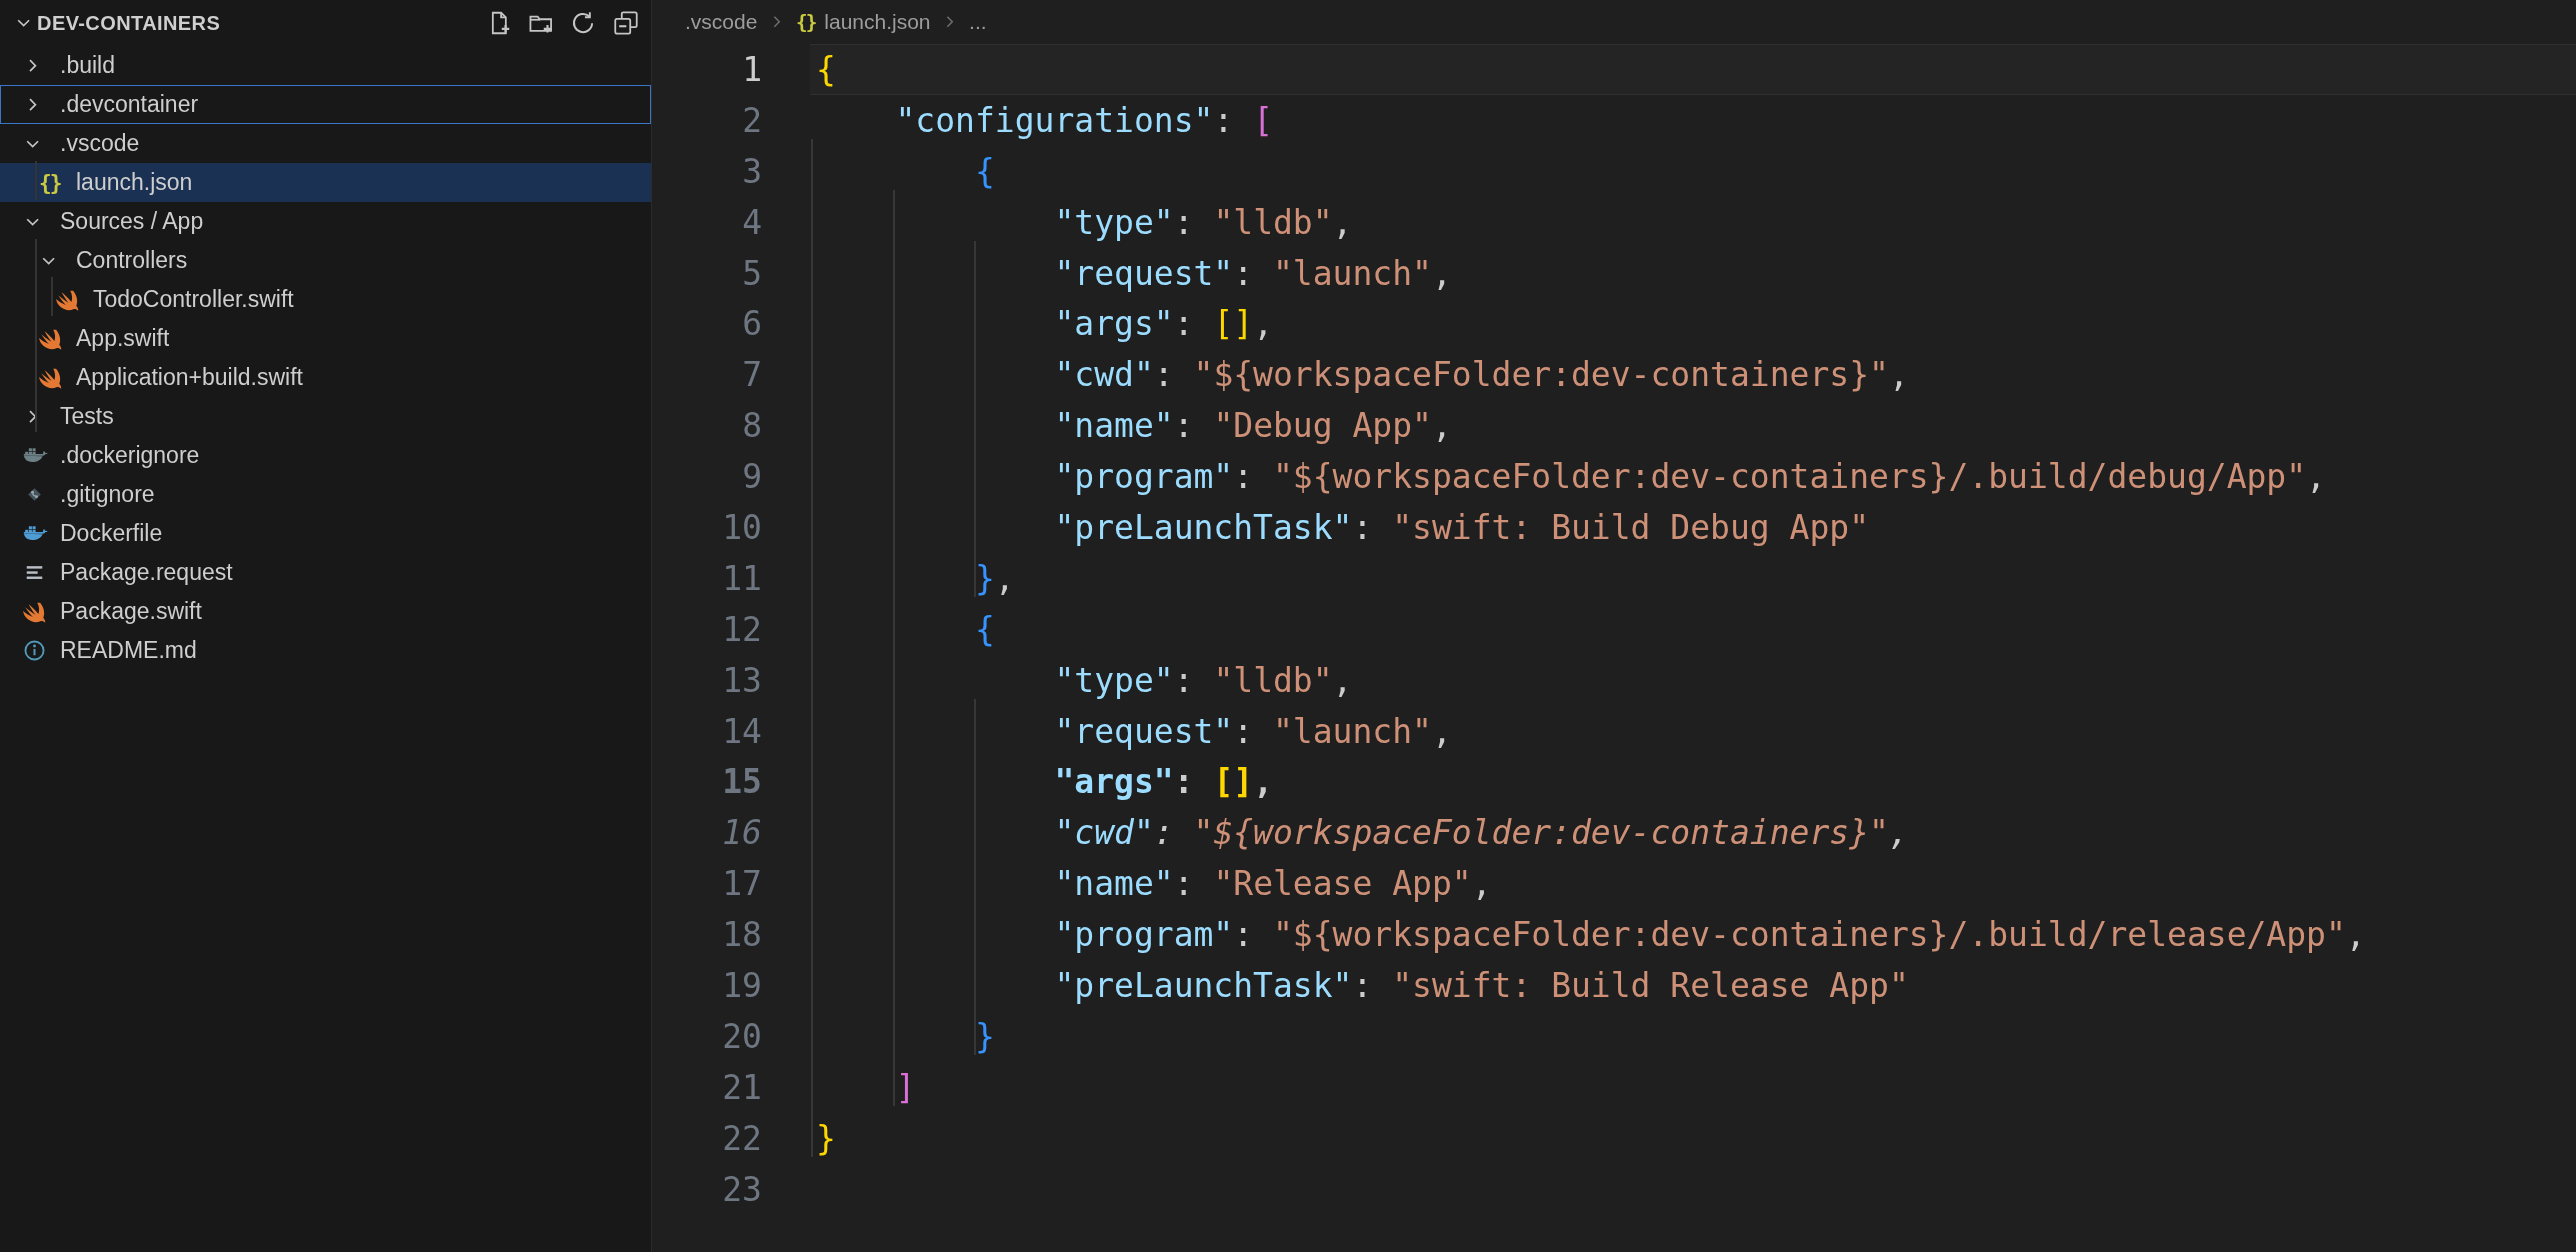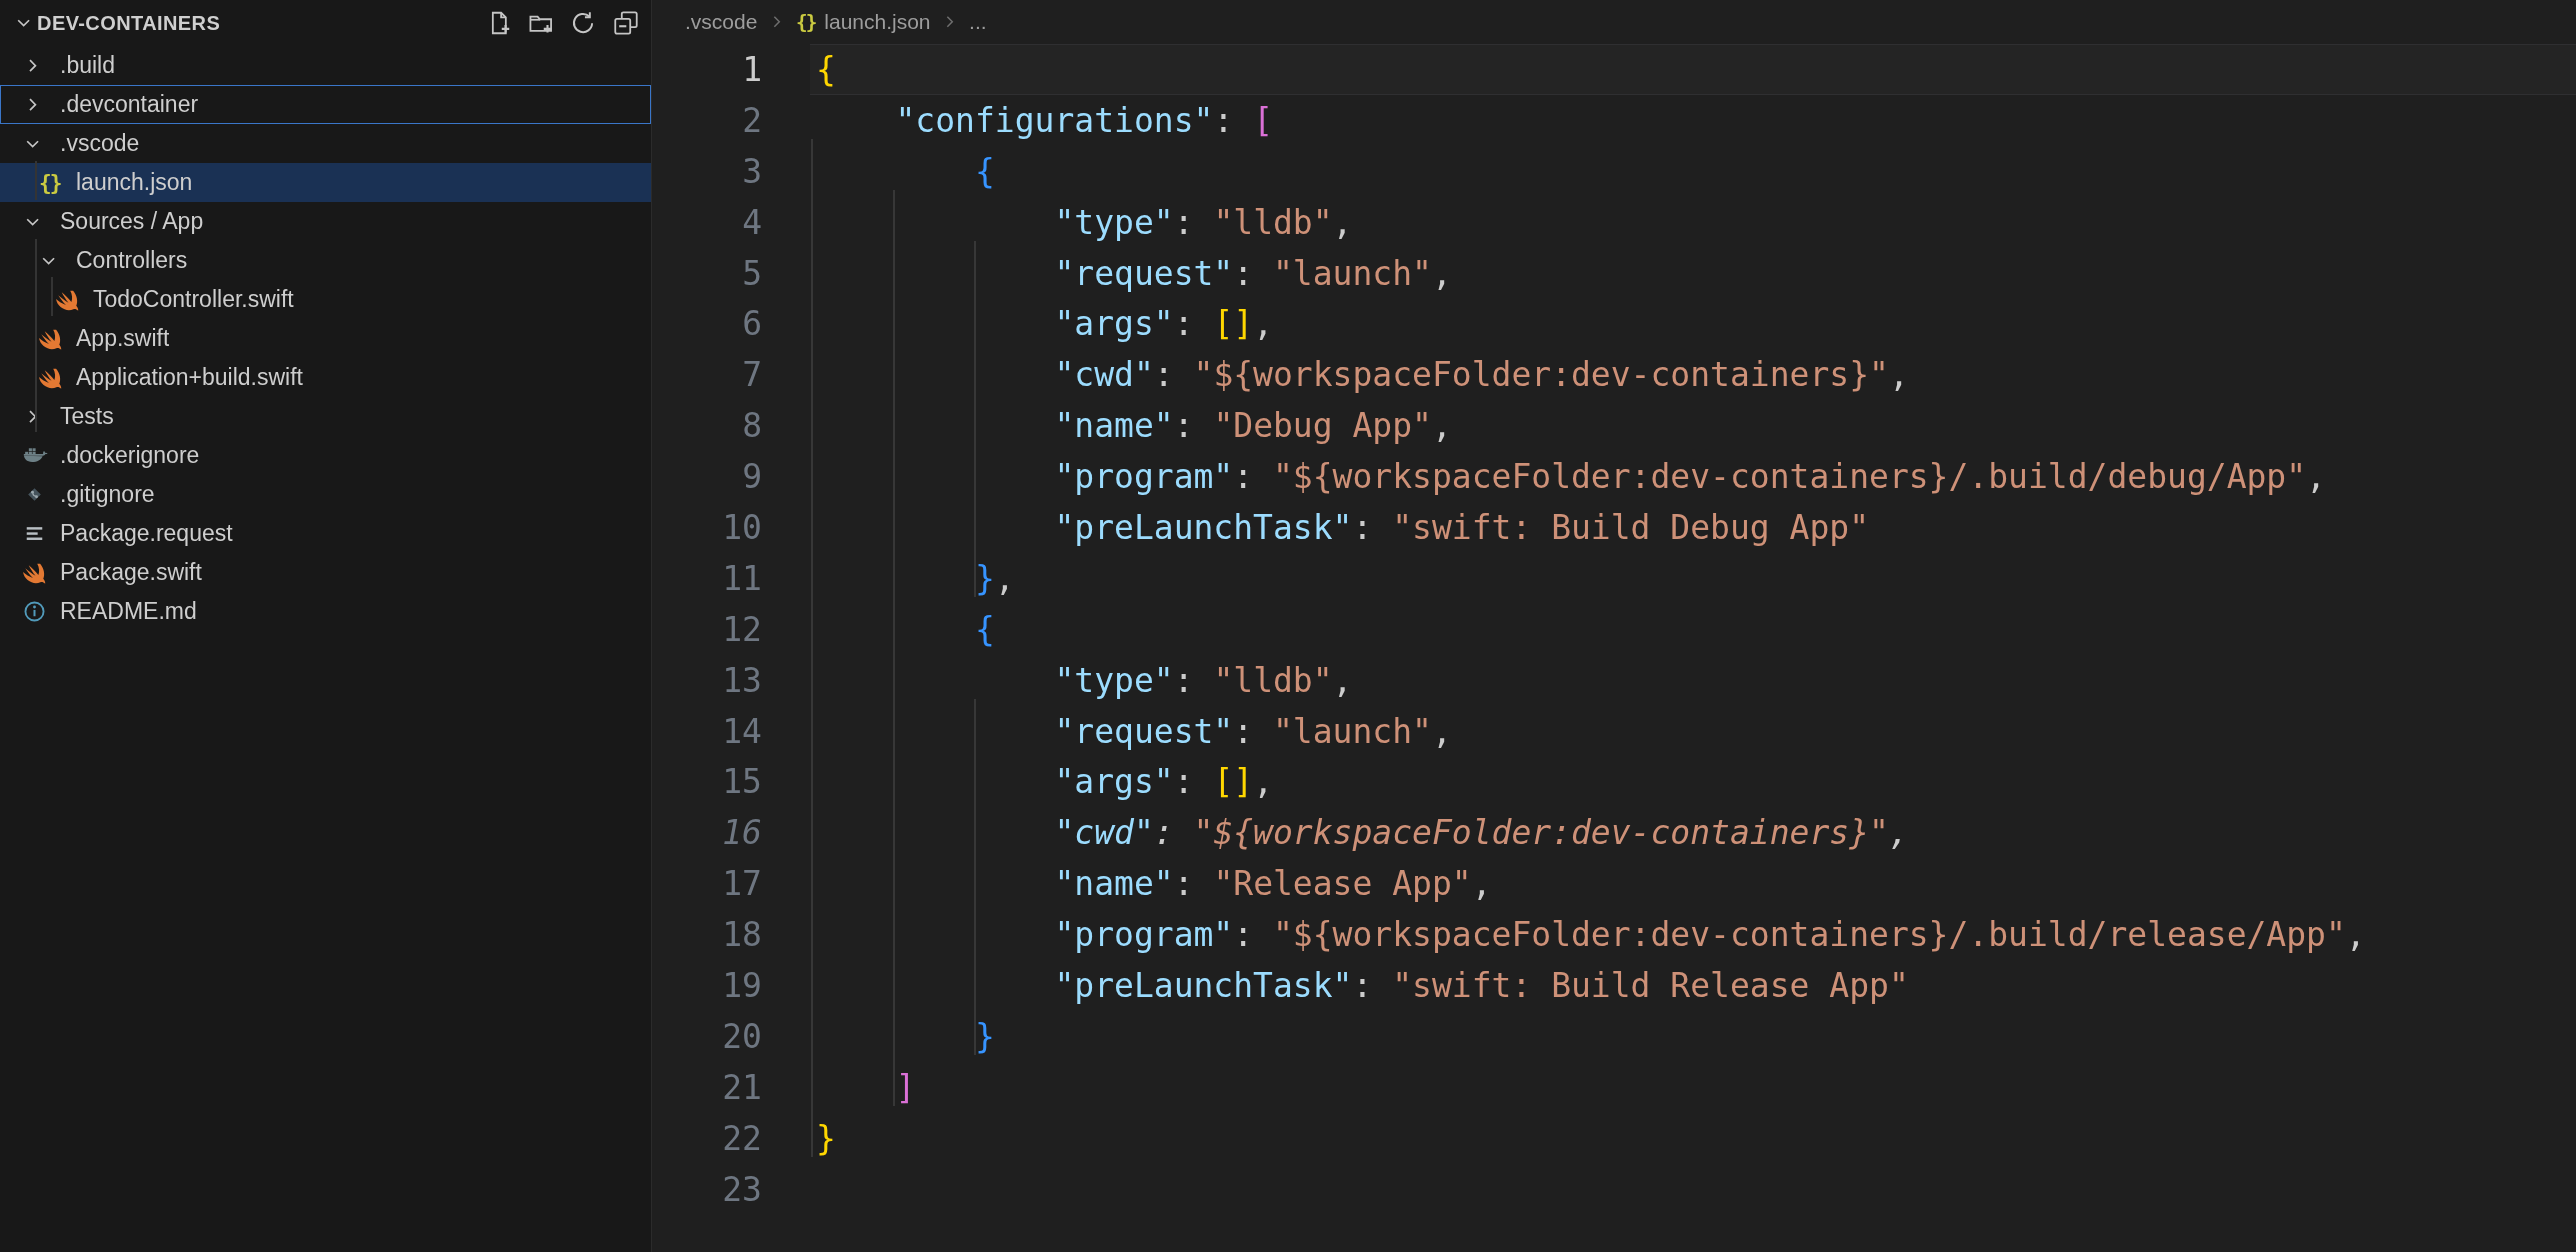--- a/index.html
+++ b/index.html
@@ -204,20 +204,37 @@
               <circle cx="9.4" cy="9.6" r="1" fill="#9aa7ae"></circle>
               <path d="M6.9 7.2c0 1.4.8 2 2.2 2.1" stroke="#9aa7ae" stroke-width=".9" fill="none"></path>
             </svg>
           </span>
         </span>
         <span class="tlabel">.gitignore</span>
       </div>
       <div class="trow" style="padding-left: 23px;">
         <span class="slot">
           <span style="display:flex;align-items:center;">
+            <svg width="24.6" height="21" viewBox="0 0 16 13">
+              <g fill="#4f9cd4">
+                <rect x="1.4" y="4.1" width="2" height="1.9"></rect>
+                <rect x="3.8" y="4.1" width="2" height="1.9"></rect>
+                <rect x="6.2" y="4.1" width="2" height="1.9"></rect>
+                <rect x="3.8" y="1.8" width="2" height="1.9"></rect>
+                <rect x="6.2" y="1.8" width="2" height="1.9"></rect>
+                <path d="M.5 6.6h12.4c.7-.1 1.4-.5 1.7-1.1.5.1 1.1 0 1.4-.3-.4-.4-1-.5-1.5-.4-.1-.5-.4-1-.8-1.3-.5.4-.7 1.1-.6 1.7l-.2.4H.5c0 2.9 1.9 5.2 5.5 5.2 3.2 0 5.7-1.5 6.8-3.8"></path>
+              </g>
+            </svg>
+          </span>
+        </span>
+        <span class="tlabel">Dockerfile</span>
+      </div>
+      <div class="trow" style="padding-left: 23px;">
+        <span class="slot">
+          <span style="display:flex;align-items:center;">
             <svg width="23" height="23" viewBox="0 0 16 16" fill="#b9bfc4">
               <rect x="2.6" y="3.6" width="10.8" height="1.7"></rect>
               <rect x="2.6" y="7.2" width="7.6" height="1.7"></rect>
               <rect x="2.6" y="10.8" width="10.8" height="1.7"></rect>
             </svg>
           </span>
         </span>
         <span class="tlabel">Package.request</span>
       </div>
       <div class="trow" style="padding-left: 23px;">
@@ -279,21 +296,21 @@
         <div class="cline" style="top: 204px;"><div class="lnum">5</div><div class="ltext"><span style="color: rgb(204, 204, 204);">            </span><span style="color: rgb(156, 220, 254);">"request"</span><span style="color: rgb(204, 204, 204);">: </span><span style="color: rgb(206, 145, 120);">"launch"</span><span style="color: rgb(204, 204, 204);">,</span></div></div>
         <div class="cline" style="top: 254px;"><div class="lnum">6</div><div class="ltext"><span style="color: rgb(204, 204, 204);">            </span><span style="color: rgb(156, 220, 254);">"args"</span><span style="color: rgb(204, 204, 204);">: </span><span style="color: rgb(255, 215, 0);">[]</span><span style="color: rgb(204, 204, 204);">,</span></div></div>
         <div class="cline" style="top: 305px;"><div class="lnum">7</div><div class="ltext"><span style="color: rgb(204, 204, 204);">            </span><span style="color: rgb(156, 220, 254);">"cwd"</span><span style="color: rgb(204, 204, 204);">: </span><span style="color: rgb(206, 145, 120);">"${workspaceFolder:dev-containers}"</span><span style="color: rgb(204, 204, 204);">,</span></div></div>
         <div class="cline" style="top: 356px;"><div class="lnum">8</div><div class="ltext"><span style="color: rgb(204, 204, 204);">            </span><span style="color: rgb(156, 220, 254);">"name"</span><span style="color: rgb(204, 204, 204);">: </span><span style="color: rgb(206, 145, 120);">"Debug App"</span><span style="color: rgb(204, 204, 204);">,</span></div></div>
         <div class="cline" style="top: 407px;"><div class="lnum">9</div><div class="ltext"><span style="color: rgb(204, 204, 204);">            </span><span style="color: rgb(156, 220, 254);">"program"</span><span style="color: rgb(204, 204, 204);">: </span><span style="color: rgb(206, 145, 120);">"${workspaceFolder:dev-containers}/.build/debug/App"</span><span style="color: rgb(204, 204, 204);">,</span></div></div>
         <div class="cline" style="top: 458px;"><div class="lnum">10</div><div class="ltext"><span style="color: rgb(204, 204, 204);">            </span><span style="color: rgb(156, 220, 254);">"preLaunchTask"</span><span style="color: rgb(204, 204, 204);">: </span><span style="color: rgb(206, 145, 120);">"swift: Build Debug App"</span></div></div>
         <div class="cline" style="top: 509px;"><div class="lnum">11</div><div class="ltext"><span style="color: rgb(204, 204, 204);">        </span><span style="color: rgb(55, 148, 255);">}</span><span style="color: rgb(204, 204, 204);">,</span></div></div>
         <div class="cline" style="top: 560px;"><div class="lnum">12</div><div class="ltext"><span style="color: rgb(204, 204, 204);">        </span><span style="color: rgb(55, 148, 255);">{</span></div></div>
         <div class="cline" style="top: 611px;"><div class="lnum">13</div><div class="ltext"><span style="color: rgb(204, 204, 204);">            </span><span style="color: rgb(156, 220, 254);">"type"</span><span style="color: rgb(204, 204, 204);">: </span><span style="color: rgb(206, 145, 120);">"lldb"</span><span style="color: rgb(204, 204, 204);">,</span></div></div>
         <div class="cline" style="top: 662px;"><div class="lnum">14</div><div class="ltext"><span style="color: rgb(204, 204, 204);">            </span><span style="color: rgb(156, 220, 254);">"request"</span><span style="color: rgb(204, 204, 204);">: </span><span style="color: rgb(206, 145, 120);">"launch"</span><span style="color: rgb(204, 204, 204);">,</span></div></div>
-        <div class="cline" style="top: 712px;"><div class="lnum">15</div><div class="ltext"><span style="color: rgb(204, 204, 204);">            </span><span style="color: rgb(156, 220, 254);">"args"</span><span style="color: rgb(204, 204, 204);">: </span><span style="color: rgb(255, 215, 0);">[]</span><span style="color: rgb(204, 204, 204);">,</span></div></div>
+        <div class="cline" style="top: 712px; font-weight: bold;"><div class="lnum">15</div><div class="ltext"><span style="color: rgb(204, 204, 204);">            </span><span style="color: rgb(156, 220, 254);">"args"</span><span style="color: rgb(204, 204, 204);">: </span><span style="color: rgb(255, 215, 0);">[]</span><span style="color: rgb(204, 204, 204);">,</span></div></div>
         <div class="cline" style="top: 763px; font-style: italic;"><div class="lnum">16</div><div class="ltext"><span style="color: rgb(204, 204, 204);">            </span><span style="color: rgb(156, 220, 254);">"cwd"</span><span style="color: rgb(204, 204, 204);">: </span><span style="color: rgb(206, 145, 120);">"${workspaceFolder:dev-containers}"</span><span style="color: rgb(204, 204, 204);">,</span></div></div>
         <div class="cline" style="top: 814px;"><div class="lnum">17</div><div class="ltext"><span style="color: rgb(204, 204, 204);">            </span><span style="color: rgb(156, 220, 254);">"name"</span><span style="color: rgb(204, 204, 204);">: </span><span style="color: rgb(206, 145, 120);">"Release App"</span><span style="color: rgb(204, 204, 204);">,</span></div></div>
         <div class="cline" style="top: 865px;"><div class="lnum">18</div><div class="ltext"><span style="color: rgb(204, 204, 204);">            </span><span style="color: rgb(156, 220, 254);">"program"</span><span style="color: rgb(204, 204, 204);">: </span><span style="color: rgb(206, 145, 120);">"${workspaceFolder:dev-containers}/.build/release/App"</span><span style="color: rgb(204, 204, 204);">,</span></div></div>
         <div class="cline" style="top: 916px;"><div class="lnum">19</div><div class="ltext"><span style="color: rgb(204, 204, 204);">            </span><span style="color: rgb(156, 220, 254);">"preLaunchTask"</span><span style="color: rgb(204, 204, 204);">: </span><span style="color: rgb(206, 145, 120);">"swift: Build Release App"</span></div></div>
         <div class="cline" style="top: 967px;"><div class="lnum">20</div><div class="ltext"><span style="color: rgb(204, 204, 204);">        </span><span style="color: rgb(55, 148, 255);">}</span></div></div>
         <div class="cline" style="top: 1018px;"><div class="lnum">21</div><div class="ltext"><span style="color: rgb(204, 204, 204);">    </span><span style="color: rgb(218, 112, 214);">]</span></div></div>
         <div class="cline" style="top: 1069px; text-decoration: underline;"><div class="lnum">22</div><div class="ltext"><span style="color: rgb(255, 215, 0);">}</span></div></div>
         <div class="cline" style="top: 1120px;"><div class="lnum">23</div><div class="ltext"></div></div>
       </div>
   </div>

